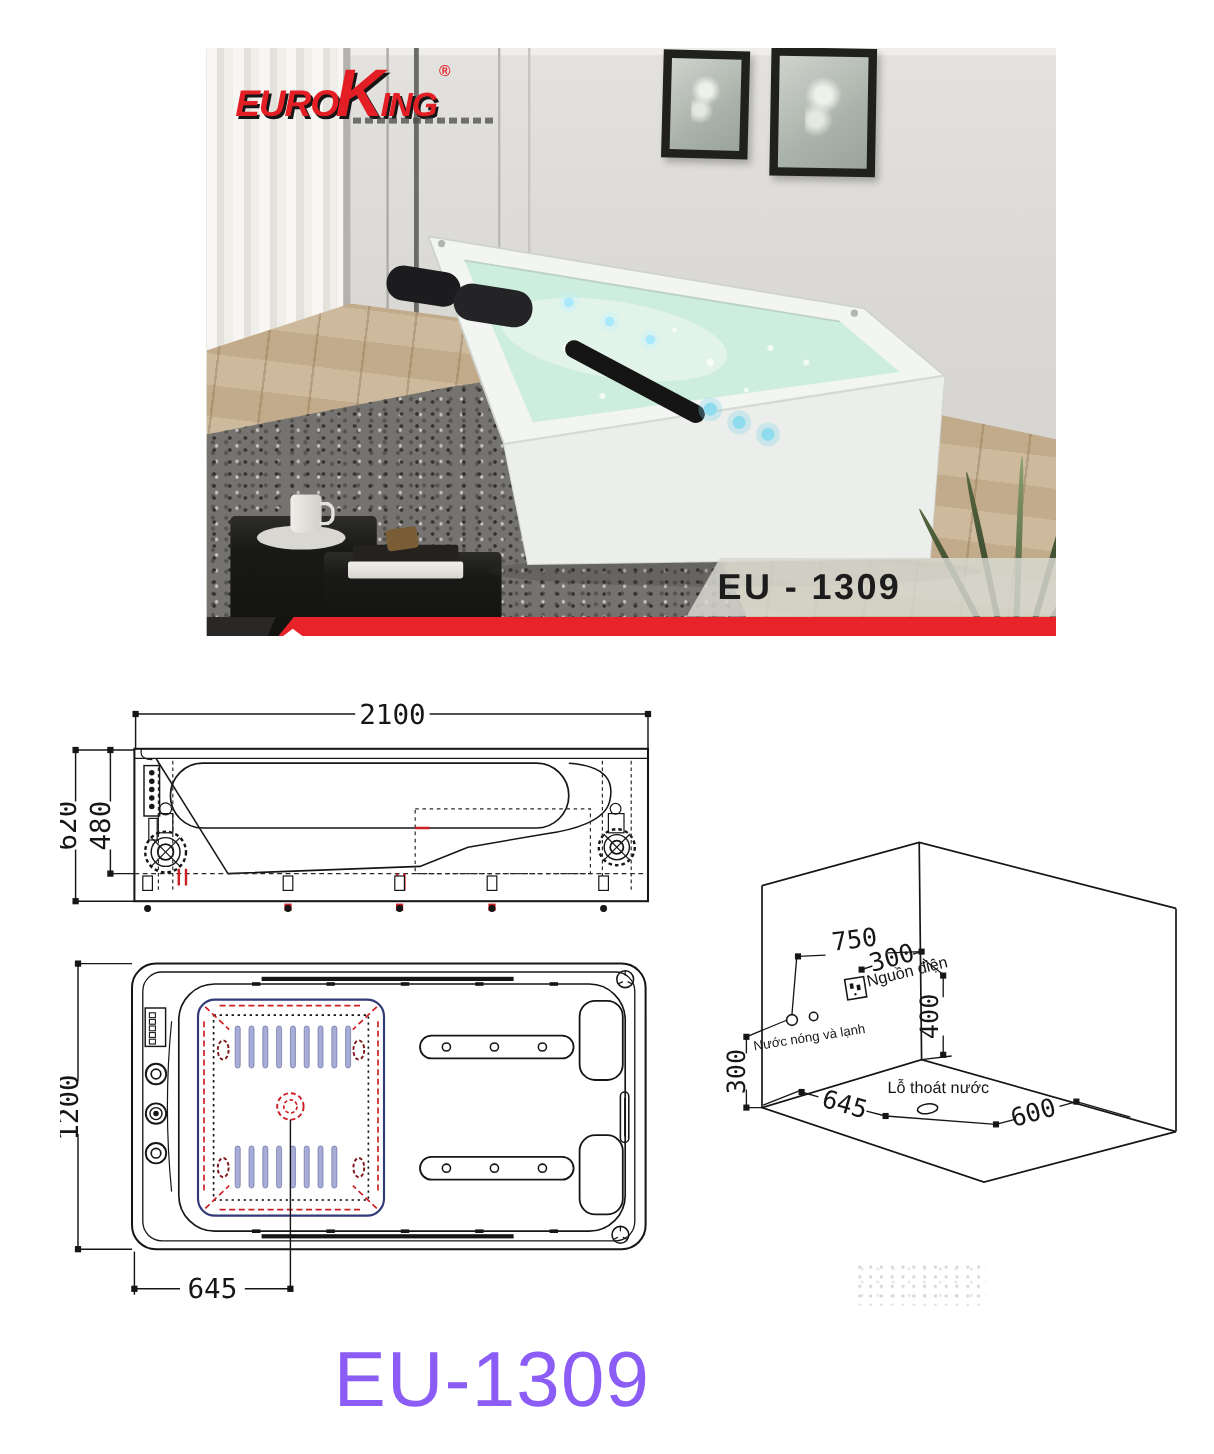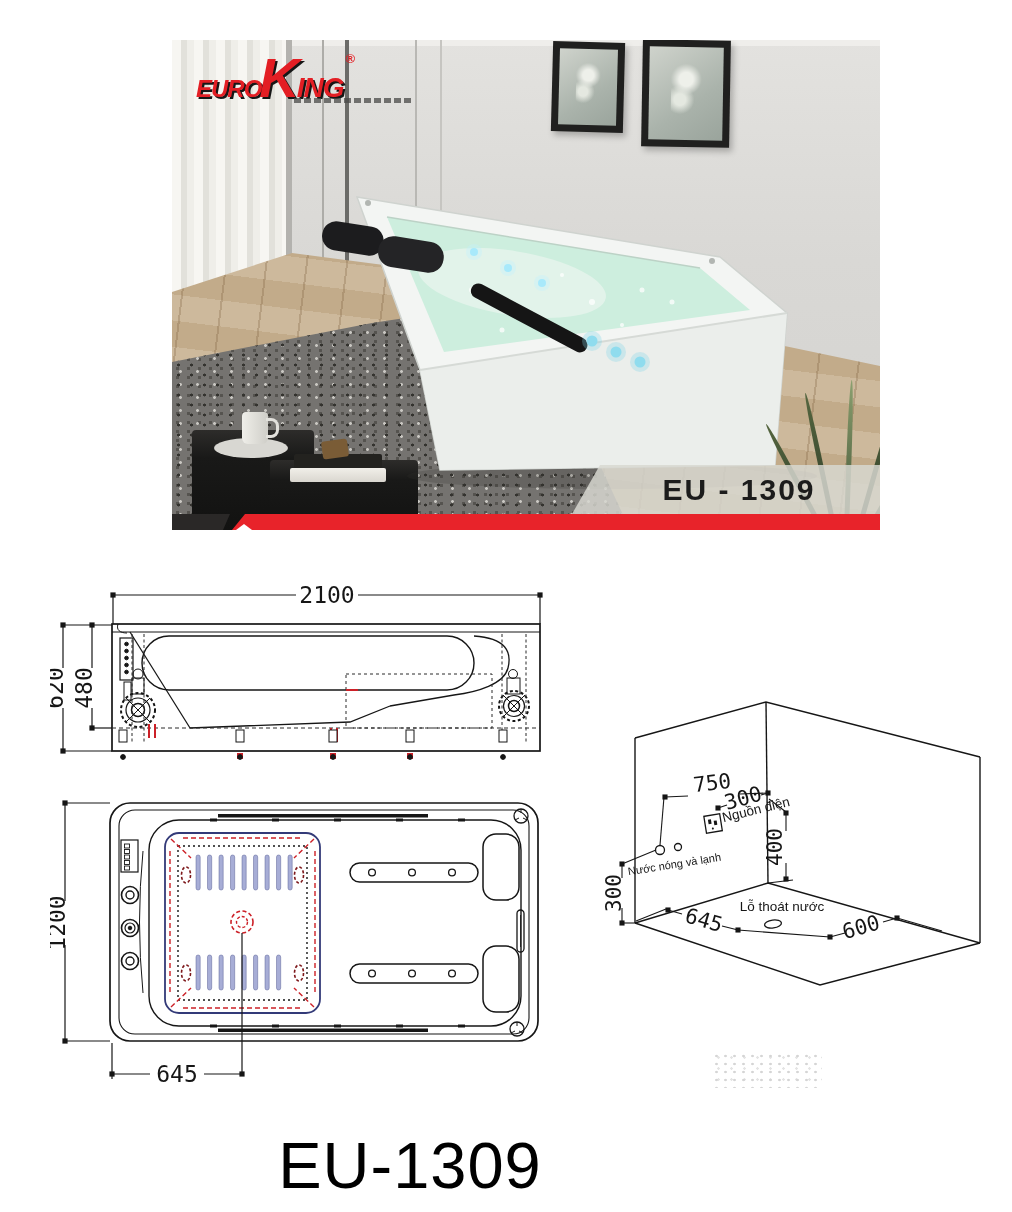--- a/index.html
+++ b/index.html
@@ -46,51 +46,51 @@
   .book{position:absolute;left:118px;top:428px;width:96px;height:14px;background:linear-gradient(180deg,#f1efe9,#d9d6cf);border-radius:2px;}
   .book-top{position:absolute;left:122px;top:414px;width:88px;height:14px;background:#23221f;border-radius:2px;}
   .ornament{position:absolute;left:150px;top:400px;width:26px;height:18px;background:#7a5c36;border-radius:3px;transform:rotate(-8deg);}
   .leaf{position:absolute;bottom:0;width:5px;border-radius:50% 50% 0 0;transform-origin:bottom center;
         background:linear-gradient(180deg,#55663f,#2e3b28);}
   .tub-svg{position:absolute;left:0;top:0;}
   
   #logo{position:absolute;left:24px;top:10px;display:flex;align-items:baseline;line-height:1;}
   .logo-word{font-style:italic;font-weight:900;color:#e31e24;letter-spacing:-1px;
              text-shadow:2px 2px 0 #161616;}
-  .logo-euro{font-size:24px;}
+  .logo-euro{font-size:31px;}
   .logo-k{font-size:56px;margin:0 -2px;}
   .logo-ing{font-size:28px;}
   .logo-r{font-size:13px;color:#e31e24;font-weight:700;align-self:flex-start;margin-left:2px;margin-top:2px;}
   .logo-tagline{position:absolute;left:122px;top:58px;width:118px;height:5px;opacity:.75;
         background:repeating-linear-gradient(90deg,#4a4a48 0 7px,transparent 7px 10px);}
   
   .model-badge{position:absolute;left:366px;top:425px;width:342px;height:49px;
                background:rgba(216,216,209,.84);
                clip-path:polygon(34px 100%,62px 0,100% 0,100% 100%);
-               display:flex;align-items:center;justify-content:center;}
+               display:flex;align-items:center;}
   .model-badge span{font-size:30px;font-weight:700;color:#1c1c1c;letter-spacing:2px;padding-left:60px;}
   .red-band{position:absolute;left:0;top:474px;width:708px;height:16px;}
   .red-band .dark{position:absolute;left:0;top:0;width:58px;height:16px;background:#2a2827;
                   clip-path:polygon(0 0,100% 0,calc(100% - 7px) 100%,0 100%);}
   .red-band .red{position:absolute;left:60px;top:0;width:648px;height:16px;background:#e8232a;
                  clip-path:polygon(13px 0,100% 0,100% 100%,0 100%);}
   .red-band .notch{position:absolute;left:64px;top:10px;width:0;height:0;
                    border-left:8px solid transparent;border-right:8px solid transparent;border-bottom:6px solid #ffffff;}
 
   
   .drawing{position:absolute;}
   .cad{font-family:"DejaVu Sans Mono","Liberation Mono",monospace;fill:#161616;}
   .cad-big{font-size:23px;}
   .cad-iso{font-size:21px;}
   .cad-sm{font-size:13.5px;font-family:"Liberation Sans",sans-serif;}
   .cad-xs{font-size:11px;font-family:"Liberation Sans",sans-serif;}
 
   
   #bottom-title{position:absolute;left:0;top:1112px;width:820px;text-align:center;
-                font-size:65px;color:#000000;letter-spacing:1px;margin-top:16px;}
+                font-size:65px;color:#8b5cf6;letter-spacing:1px;}
   #watermark{position:absolute;left:712px;top:1052px;width:110px;height:36px;opacity:.35;filter:blur(.6px);
              background-image:radial-gradient(circle,#8a8a8a 1px,transparent 1.6px),
                               radial-gradient(circle,#b5b5b5 1px,transparent 1.5px);
              background-size:9px 8px,13px 11px;}
 </style>
 </head>
 <body>
 
 <div id="canvas">
 

